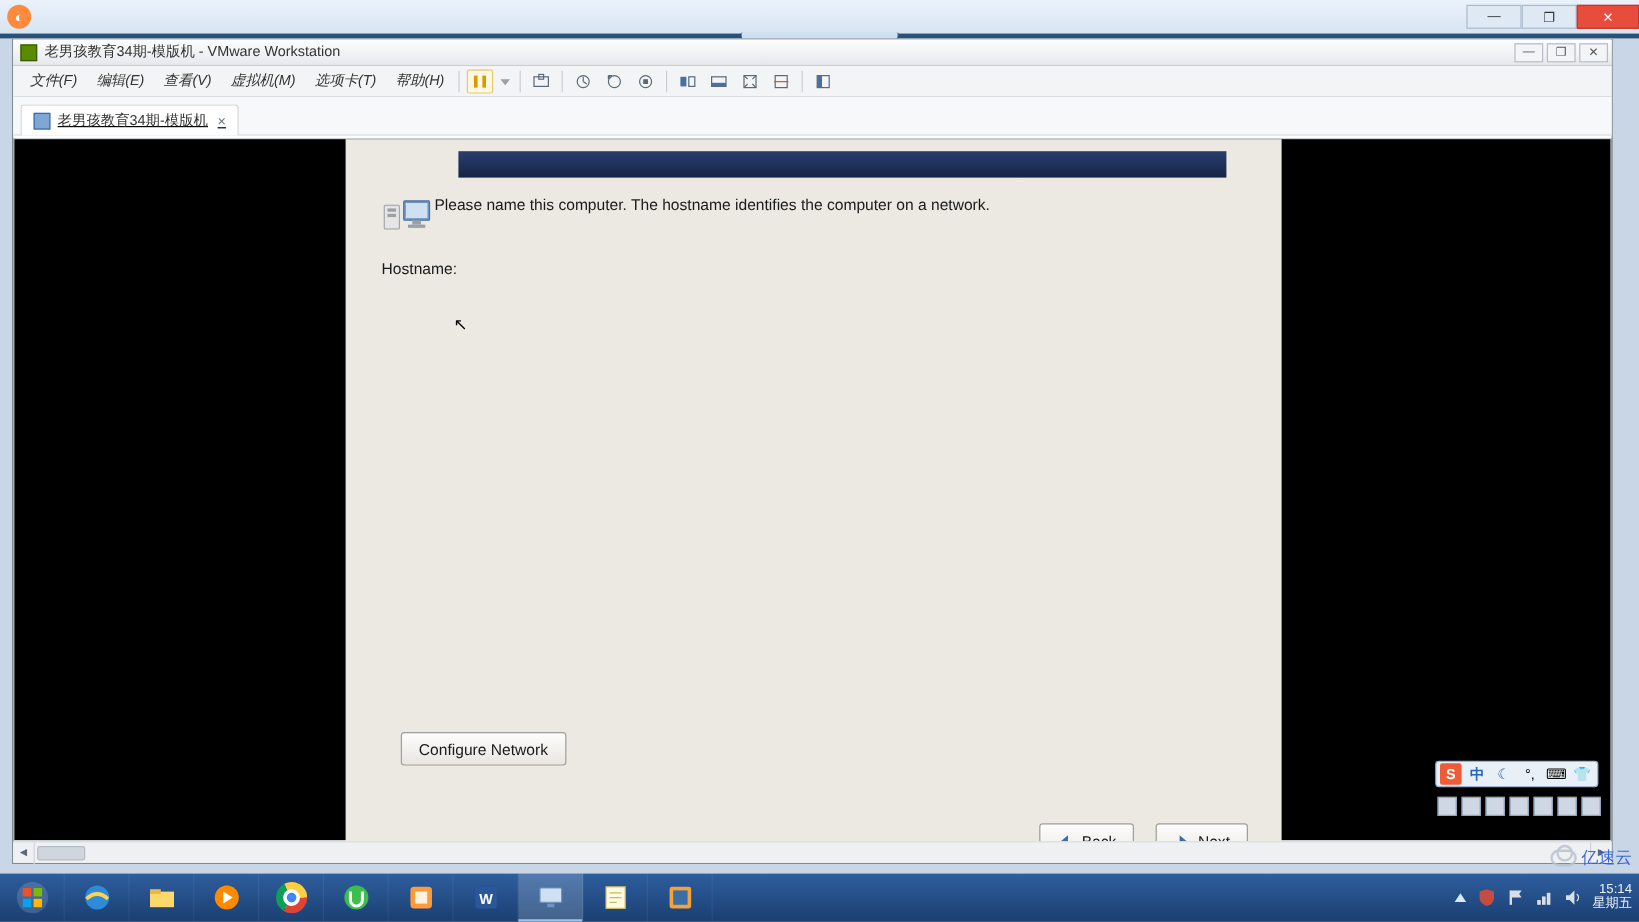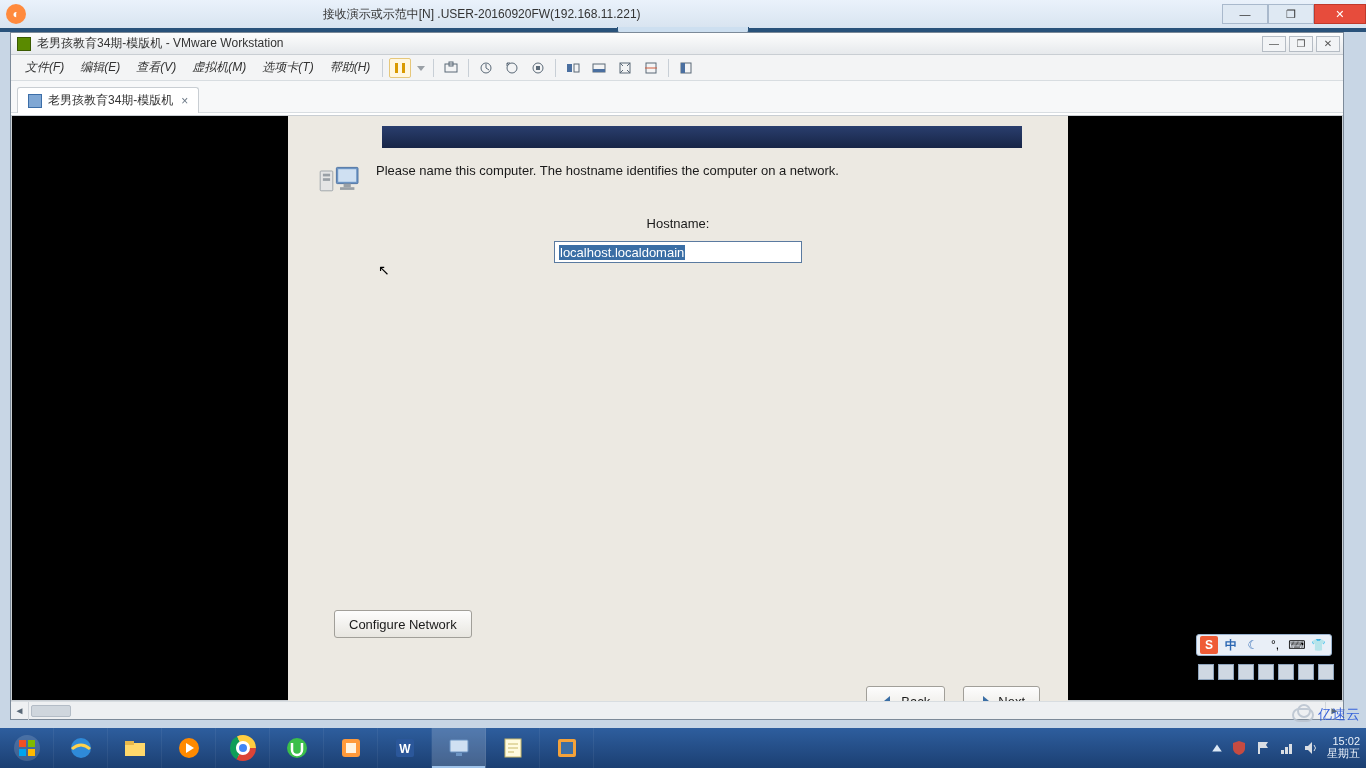--- a/index.html
+++ b/index.html
@@ -28,41 +28,41 @@
 .menubar { height:26px; display:flex; align-items:center; padding:0 6px; font-size:12px; color:#333; background:#f3f4f5; border-bottom:1px solid #d8dde1;}
 .menubar .mi{padding:3px 8px; cursor:default;font-style:italic;}
 .menubar .sep{width:1px;height:18px;background:#c8cfd6;margin:0 4px;}
 .menubar .tb{width:22px;height:20px;margin:0 2px;border:1px solid transparent;display:flex;align-items:center;justify-content:center;border-radius:2px;}
 .menubar .tb svg{width:14px;height:14px;}
 .menubar .tb.pause{border:1px solid #e6c77a;background:#fff7e0;}
 .menubar .tb.pause svg rect{fill:#d99a00;}
 .menubar .tb.stop svg polygon{fill:#9aa0a6;}
 .menubar .tb.dd{width:12px;}
 
-.tabbar{height:32px;background:#f7f8f9;border-bottom:1px solid #d8dde1;display:flex;align-items:flex-end;padding:0 6px;}
+.tabbar{height:32px;background:#f7f8f9;border-bottom:1px solid #d8dde1;display:flex;align-items:flex-end;padding:0 6px;text-decoration:underline;}
 .tab{height:26px;padding:0 10px;border:1px solid #c9ced3;border-bottom:none;background:#fff;display:flex;align-items:center;font-size:12px;color:#333;border-radius:3px 3px 0 0;position:relative;top:1px;}
 .tab .tab-ico{width:14px;height:14px;margin-right:6px;background:#7fa7d4;border:1px solid #3c6ea8;}
 .tab .tab-x{margin-left:8px;color:#6a7785;font-size:12px;}
 
 
 .guest{position:absolute;left:0;top:82px;right:0;height:586px;background:#000;border:1px solid #c9ced3;}
 
 .hscroll{position:absolute;left:0;bottom:0;right:0;height:18px;background:#eef0f2;border-top:1px solid #d8dde1;display:flex;align-items:center;}
 .hscroll .arrow{width:18px;height:18px;display:flex;align-items:center;justify-content:center;color:#5a6977;font-size:10px;border-right:1px solid #d0d5da;}
 .hscroll .arrow.r{border-right:none;border-left:1px solid #d0d5da;margin-left:auto;}
 .hscroll .thumb{width:40px;height:12px;background:#cfd6dd;border:1px solid #b3bcc6;border-radius:2px;margin-left:2px;}
 
 
 .installer{position:absolute;left:276px;top:0;width:780px;height:586px;background:#ece9e2;}
 .inst-banner{position:absolute;left:94px;top:10px;width:640px;height:22px;background:linear-gradient(#2a3e6e,#172546);}
 .inst-body{position:absolute;left:30px;top:46px;right:30px;}
-.inst-iconblock{display:flex;align-items:flex-start;gap:14px;}
+.inst-iconblock{display:flex;align-items:flex-start;}
 .inst-iconblock .icon-svg{width:44px;height:36px;}
 .inst-iconblock .msg{font-size:13px;color:#1a1a1a;line-height:1.35;}
-.hostrow{margin-top:18px;display:flex;align-items:center;gap:10px;font-size:13px;color:#1a1a1a;flex-direction:column;}
+.hostrow{margin-top:18px;display:flex;align-items:center;gap:10px;font-size:13px;color:#1a1a1a;}
 .hostrow .selected-val{width:248px;height:22px;border:1px solid #5a7aa0;padding:1px 4px;font-size:13px;background:#fff;display:flex;align-items:center;}
 .hostrow .selected-val span{background:#3a6ea5;color:#fff;padding:0 1px;}
 .cursor-fake{position:absolute;left:60px;top:100px;font-size:14px;color:#000;pointer-events:none;}
 
 .cfg-net{position:absolute;left:46px;top:494px;}
 .gtk-btn{height:28px;padding:0 14px;background:linear-gradient(#fdfdfd,#e8e6e0);border:1px solid #a19f99;border-radius:3px;font-size:13px;color:#1a1a1a;display:inline-flex;align-items:center;gap:6px;cursor:default;}
 .nav-row{position:absolute;right:28px;top:570px;display:flex;gap:18px;}
 .nav-row .gtk-btn{height:30px;}
 .nav-row svg{width:14px;height:14px;}
 
@@ -91,21 +91,20 @@
 .watermark .cloud::before{content:"";position:absolute;width:10px;height:10px;border:2px solid #b9c3cf;border-radius:50%;left:3px;top:-6px;background:transparent;}
 
 </style>
 </head>
 <body>
 
 <div class="outer-window">
 
   <div class="outer-title">
     <div class="app-ico">◐</div>
-    <div class="title-text">接收演示或示范中[N] .USER-20160920FW(192.168.11.221)</div>
     <div class="win-controls">
       <div class="win-btn">—</div>
       <div class="win-btn">❐</div>
       <div class="win-btn close">✕</div>
     </div>
   </div>
   <div class="outer-strip"></div>
 
   <div class="vmware">
     <div class="vmware-title">
@@ -216,23 +215,20 @@
               <rect x="5" y="18" width="8" height="3" fill="#9aa0a6"></rect>
               <rect x="20" y="6" width="24" height="18" rx="1" fill="#6d95c4" stroke="#4a6fa0"></rect>
               <rect x="22" y="8" width="20" height="14" fill="#cfe0f2"></rect>
               <rect x="28" y="24" width="8" height="4" fill="#9aa0a6"></rect>
               <rect x="24" y="28" width="16" height="3" fill="#9aa0a6"></rect>
             </svg>
             <div class="msg">Please name this computer.  The hostname identifies the computer on a network.</div>
           </div>
           <div class="hostrow">
             <span>Hostname:</span>
-            <div class="selected-val">
-              <span>localhost.localdomain</span>
-            </div>
           </div>
           <div class="cursor-fake">↖</div>
         </div>
         <div class="cfg-net">
           <div class="gtk-btn">
             <span>Configure Network</span>
           </div>
         </div>
         <div class="nav-row">
           <div class="gtk-btn">
@@ -369,18 +365,18 @@
       <svg class="ti" viewBox="0 0 16 16">
           <rect x="2" y="10" width="3" height="4" fill="#eee"></rect>
           <rect x="6" y="7" width="3" height="7" fill="#eee"></rect>
           <rect x="10" y="4" width="3" height="10" fill="#eee"></rect>
         </svg>
       <svg class="ti" viewBox="0 0 16 16">
           <polygon points="2,6 5,6 9,2 9,14 5,10 2,10" fill="#eee"></polygon>
           <path d="M11 5 q3 3 0 6" stroke="#eee" fill="none"></path>
         </svg>
       <div class="clock">
-        <div>15:02</div>
+        <div>15:14</div>
         <div>星期五</div>
       </div>
     </div>
   </div>
 </div>
 
 </body></html>

